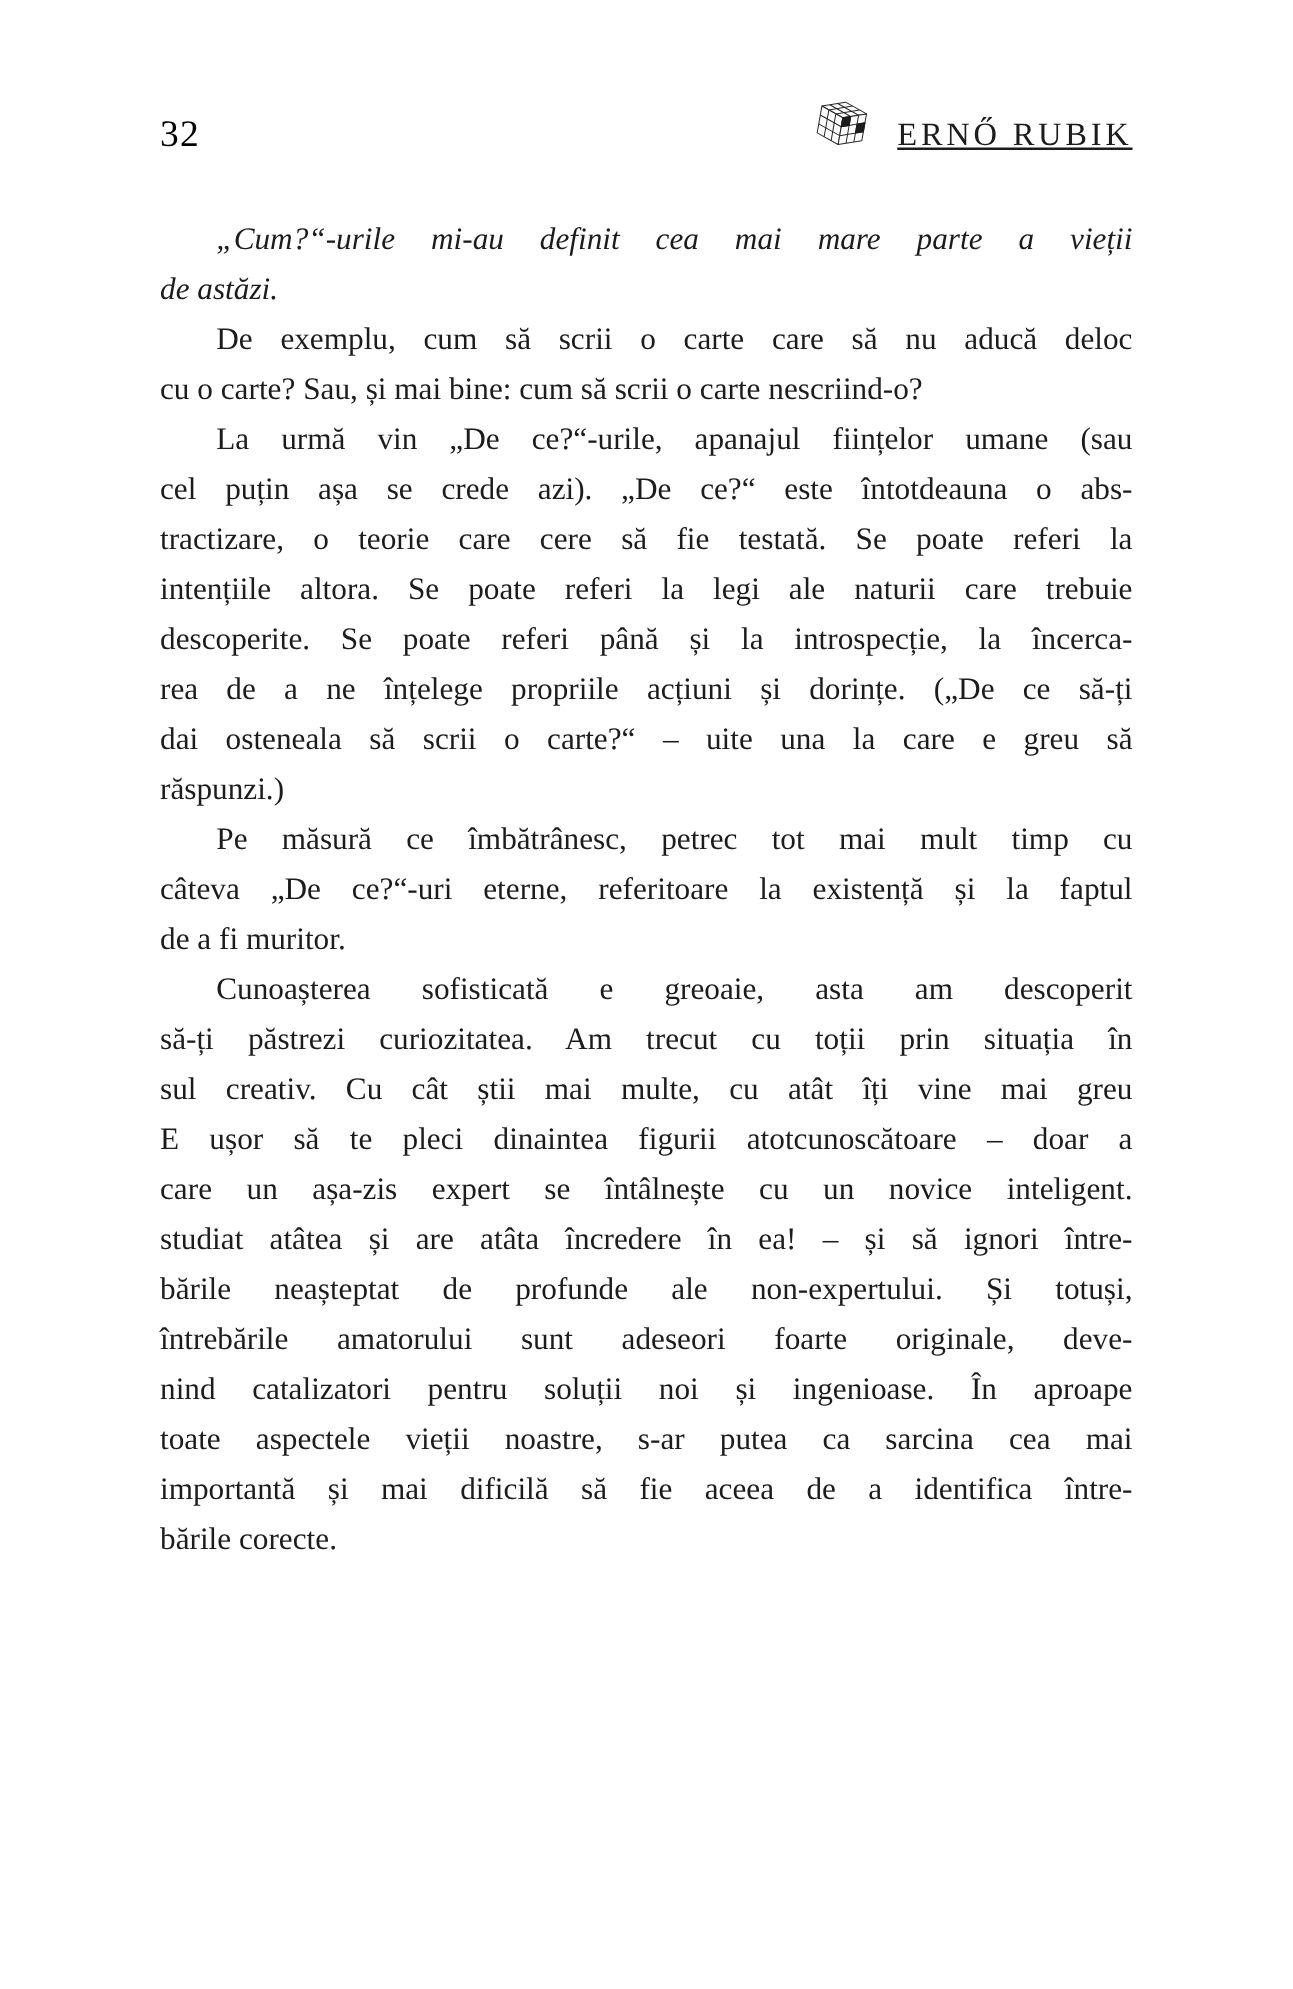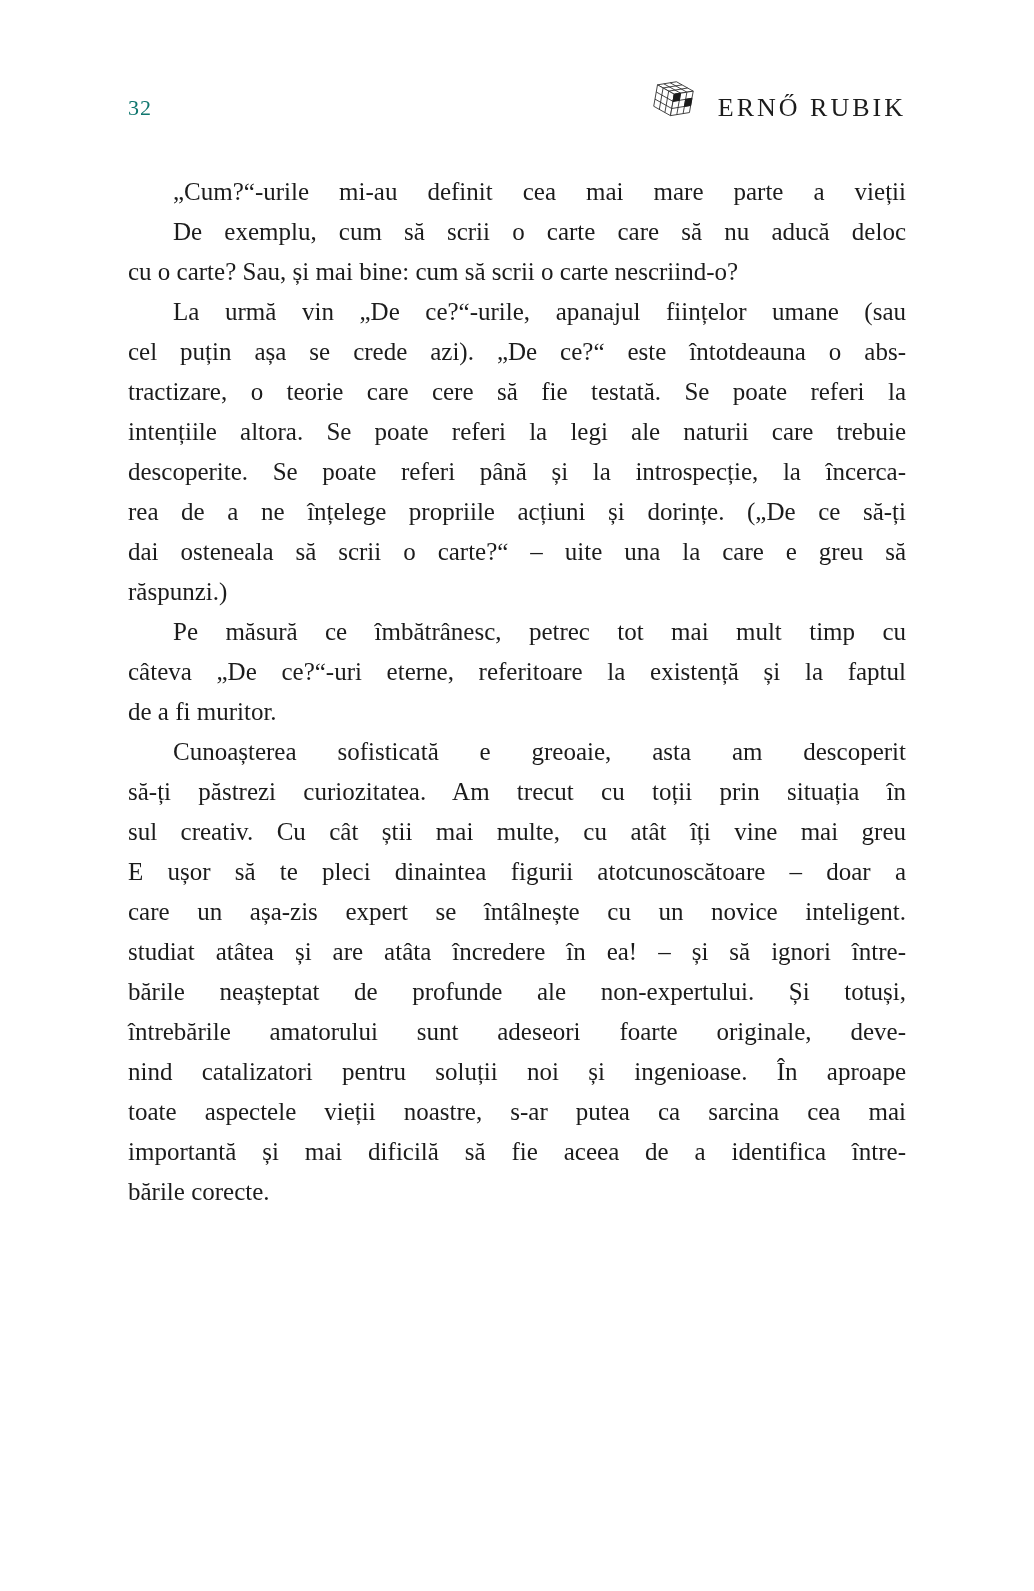--- a/index.html
+++ b/index.html
@@ -24,39 +24,40 @@
     position: absolute;
     top: 84px;
     left: 128px;
     right: 128px;
     height: 48px;
     display: flex;
     align-items: center;
     justify-content: space-between;
   }
   .page-number {
-    font-size: 22px;
+    font-size: 30px;
     letter-spacing: 1px;
-    color: #0f766e;
+    color: #000000;
   }
   .header-right {
     display: flex;
     align-items: center;
     gap: 16px;
   }
   .cube-icon {
     width: 58px;
     height: 58px;
     margin-top: -6px;
   }
   .author-name {
     font-size: 26px;
     letter-spacing: 3px;
     color: #1c1c1c;
     white-space: nowrap;
+    text-decoration: underline;
   }
   main.body-text {
     position: absolute;
     top: 172px;
     left: 128px;
     width: 778px;
   }
   .paragraph {
     margin: 0;
     padding: 0;
@@ -74,20 +75,21 @@
     white-space: normal;
   }
   .line.first {
     text-indent: 45px;
   }
   .line.last {
     text-align: left;
     text-align-last: left;
   }
   .paragraph.italic .line {
+    font-style: italic;
   }
 </style>
 </head>
 <body>
 
 <div class="page">
 
   <header class="running-header">
     <span class="page-number">32</span>
 
@@ -112,20 +114,21 @@
         </g>
       </svg>
 
       <span class="author-name">ERNŐ RUBIK</span>
     </div>
   </header>
 
   <main class="body-text" id="text-block">
       <div class="paragraph italic">
         <div class="line justified first">„Cum?“-urile mi-au definit cea mai mare parte a vieții</div>
+        <div class="line justified last">de astăzi.</div>
       </div>
       <div class="paragraph">
         <div class="line justified first">De exemplu, cum să scrii o carte care să nu aducă deloc</div>
         <div class="line justified last">cu o carte? Sau, și mai bine: cum să scrii o carte nescriind-o?</div>
       </div>
       <div class="paragraph">
         <div class="line justified first">La urmă vin „De ce?“-urile, apanajul ființelor umane (sau</div>
         <div class="line justified">cel puțin așa se crede azi). „De ce?“ este întotdeauna o abs-</div>
         <div class="line justified">tractizare, o teorie care cere să fie testată. Se poate referi la</div>
         <div class="line justified">intențiile altora. Se poate referi la legi ale naturii care trebuie</div>

